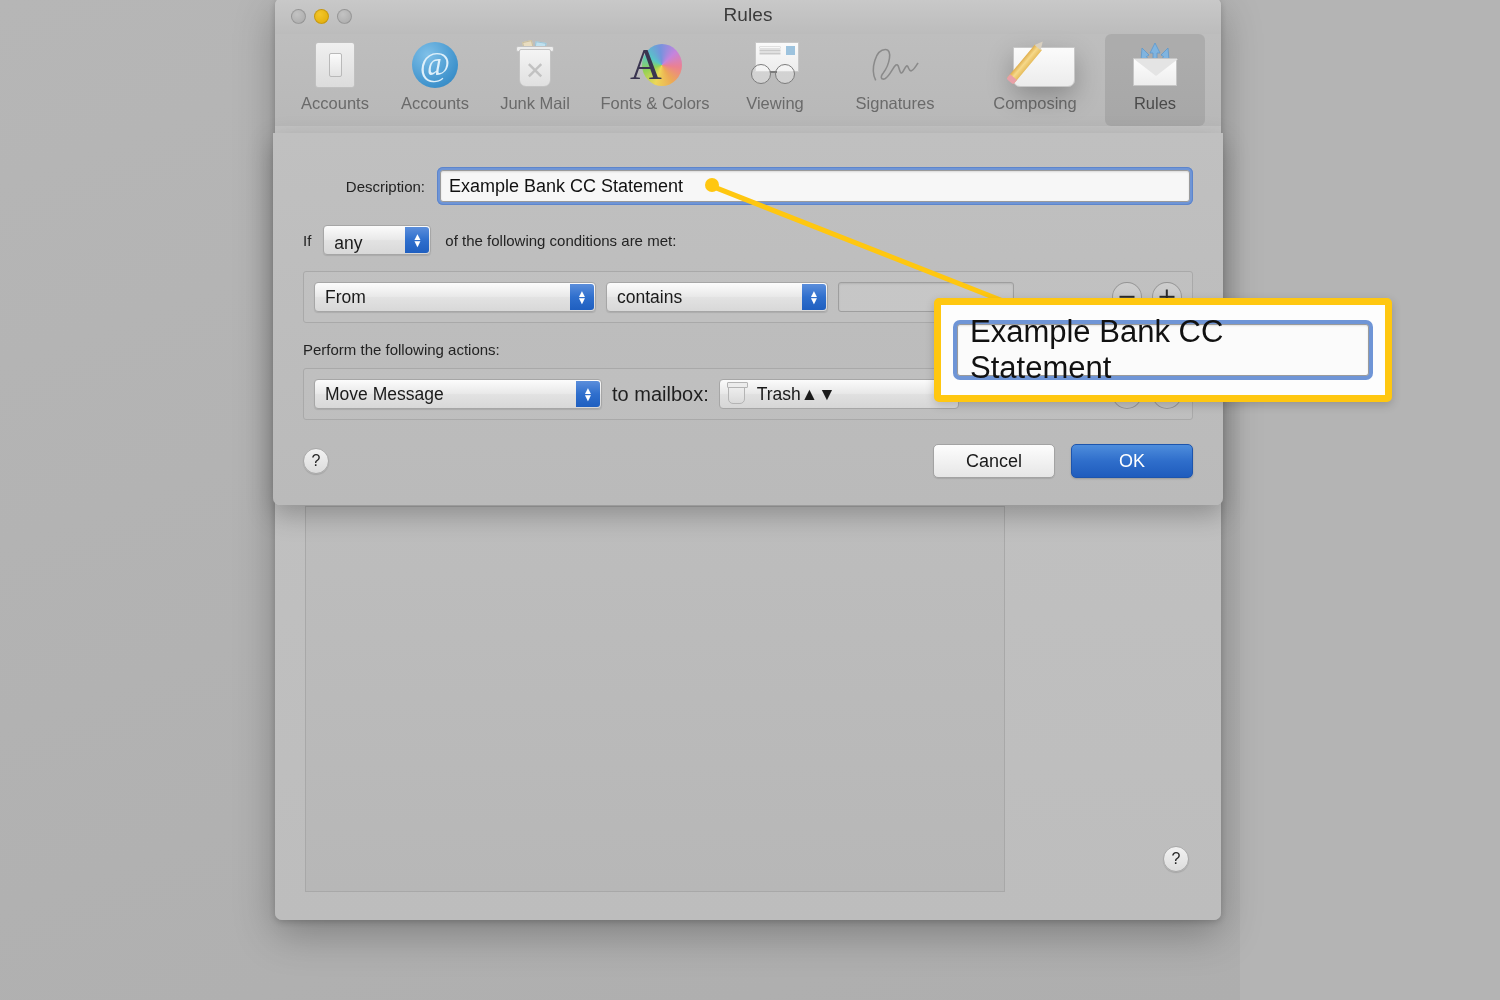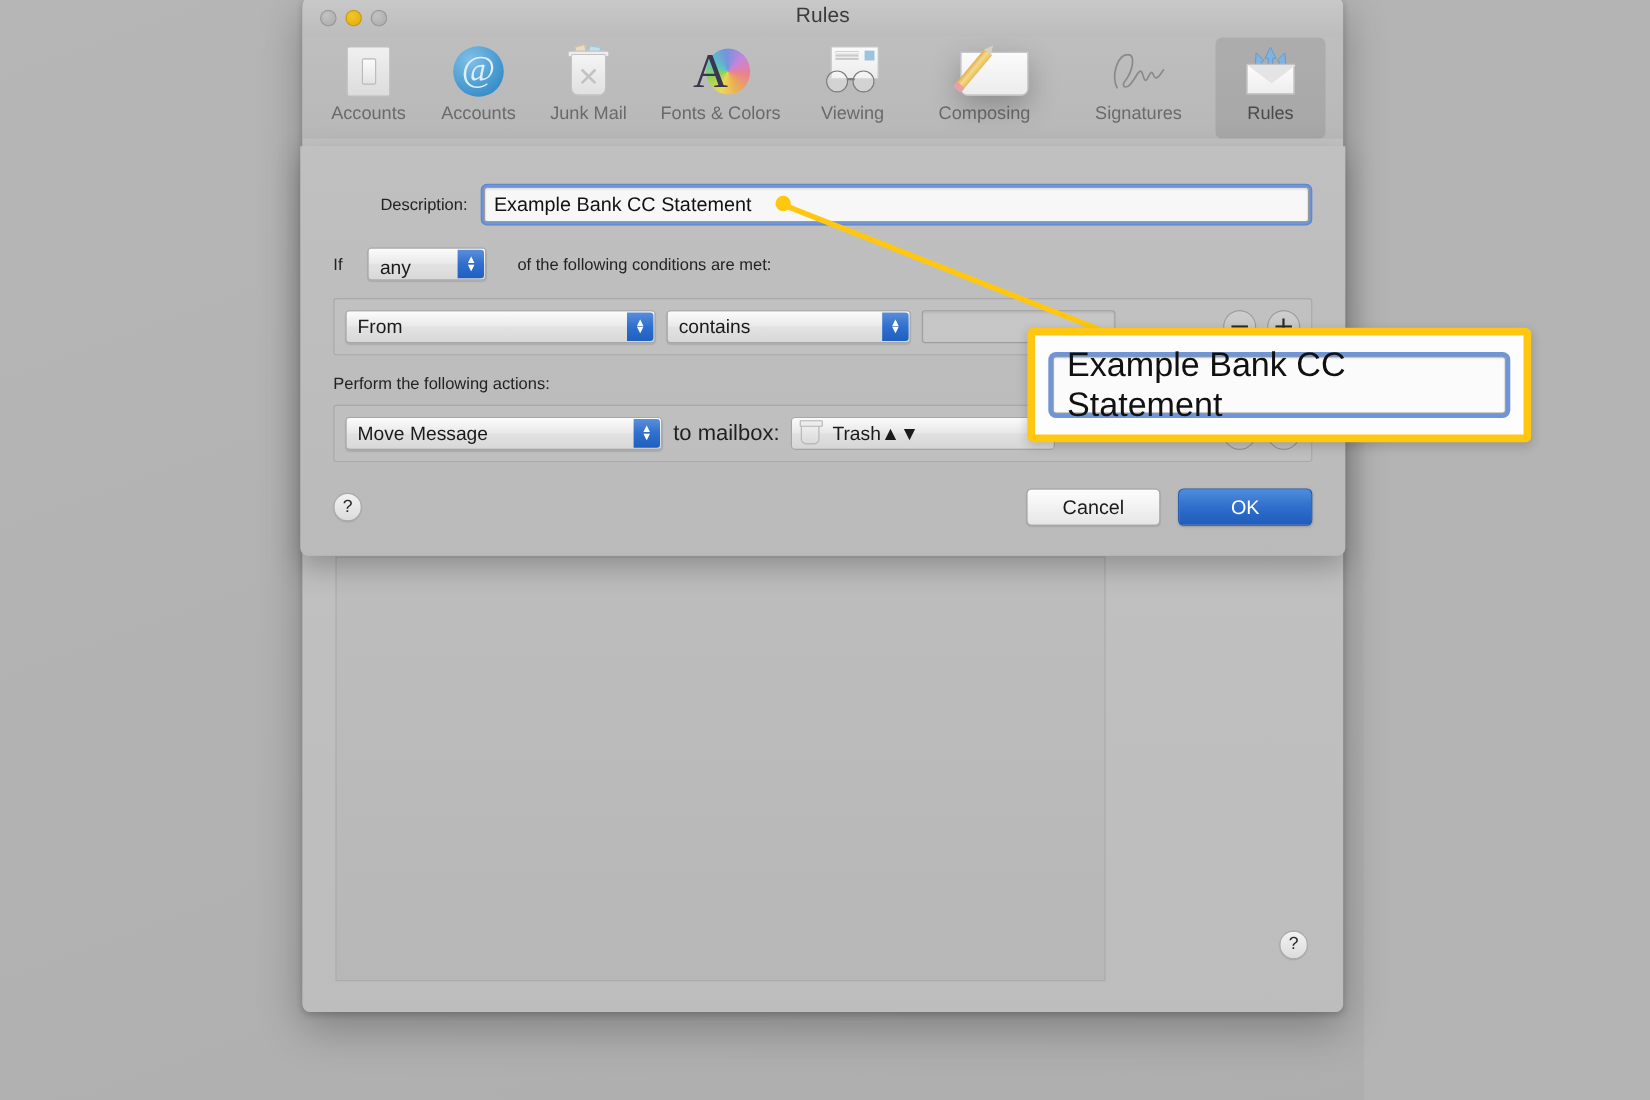--- a/index.html
+++ b/index.html
@@ -250,22 +250,22 @@
     font-size: 18px;
     color: #111;
     box-shadow: inset 0 1px 2px rgba(0,0,0,0.12);
   }
 
   .desc-row { margin-bottom: 20px; }
   .desc-row .lbl { width: 122px; text-align: right; margin-right: 12px; }
   .desc-ring { flex: 1; }
 
   .if-row { margin-bottom: 16px; }
-  .if-row .lbl.if { margin-right: 23px; }
-  .if-row .lbl.tail { margin-left: 28px; }
+  .if-row .lbl.if { margin-right: 12px; }
+  .if-row .lbl.tail { margin-left: 14px; }
 
   
   .popup {
     position: relative;
     height: 30px;
     border-radius: 4px;
     background: linear-gradient(180deg, #fcfcfc 0%, #e9e9e9 48%, #e2e2e2 52%, #d8d8d8 100%);
     border: 1px solid #a6a6a6;
     box-shadow: 0 1px 1px rgba(0,0,0,0.10);
     display: flex;
@@ -504,35 +504,35 @@
             <div class="g1"></div>
               <div class="g2"></div>
               <div class="bridge"></div>
           </div>
         </div>
         <div class="tb-label">Viewing</div>
       </div>
 
       <div class="tb-item wide">
         <div class="tb-icon">
+          <svg class="ic-sign" viewBox="0 0 56 44" fill="none" stroke="#8a8a8a" stroke-width="1.6">
+            <path d="M8 38 C2 26 8 6 18 6 C26 6 22 22 16 30 C12 35 14 38 18 36 C23 33 26 24 29 22 C32 20 32 28 34 30 C36 32 38 24 40 23 C42 22 42 29 45 28 C48 27 50 22 52 20"></path>
+          </svg>
+        </div>
+        <div class="tb-label">Signatures</div>
+      </div>
+
+      <div class="tb-item wide">
+        <div class="tb-icon">
           <div class="ic-composing">
               <div class="sheet"></div>
               <div class="pencil"></div>
             </div>
         </div>
         <div class="tb-label">Composing</div>
-      </div>
-
-      <div class="tb-item wide">
-        <div class="tb-icon">
-          <svg class="ic-sign" viewBox="0 0 56 44" fill="none" stroke="#8a8a8a" stroke-width="1.6">
-            <path d="M8 38 C2 26 8 6 18 6 C26 6 22 22 16 30 C12 35 14 38 18 36 C23 33 26 24 29 22 C32 20 32 28 34 30 C36 32 38 24 40 23 C42 22 42 29 45 28 C48 27 50 22 52 20"></path>
-          </svg>
-        </div>
-        <div class="tb-label">Signatures</div>
       </div>
 
       <div class="tb-item selected">
         <div class="tb-icon">
           <div class="ic-rules">
             <svg width="50" height="30" viewBox="0 0 50 30" style="position:absolute;left:0;top:0">
               <g fill="#7fb4e0" stroke="#5d98cc" stroke-width="0.8">
                 <path d="M25 1 L30 11 L27 11 L27 22 L23 22 L23 11 L20 11 Z"></path>
                 <path d="M12 6 L19 13 L16.5 14.5 L21 22 L18 24 L13.5 16.5 L11 18 Z"></path>
                 <path d="M38 6 L31 13 L33.5 14.5 L29 22 L32 24 L36.5 16.5 L39 18 Z"></path>

